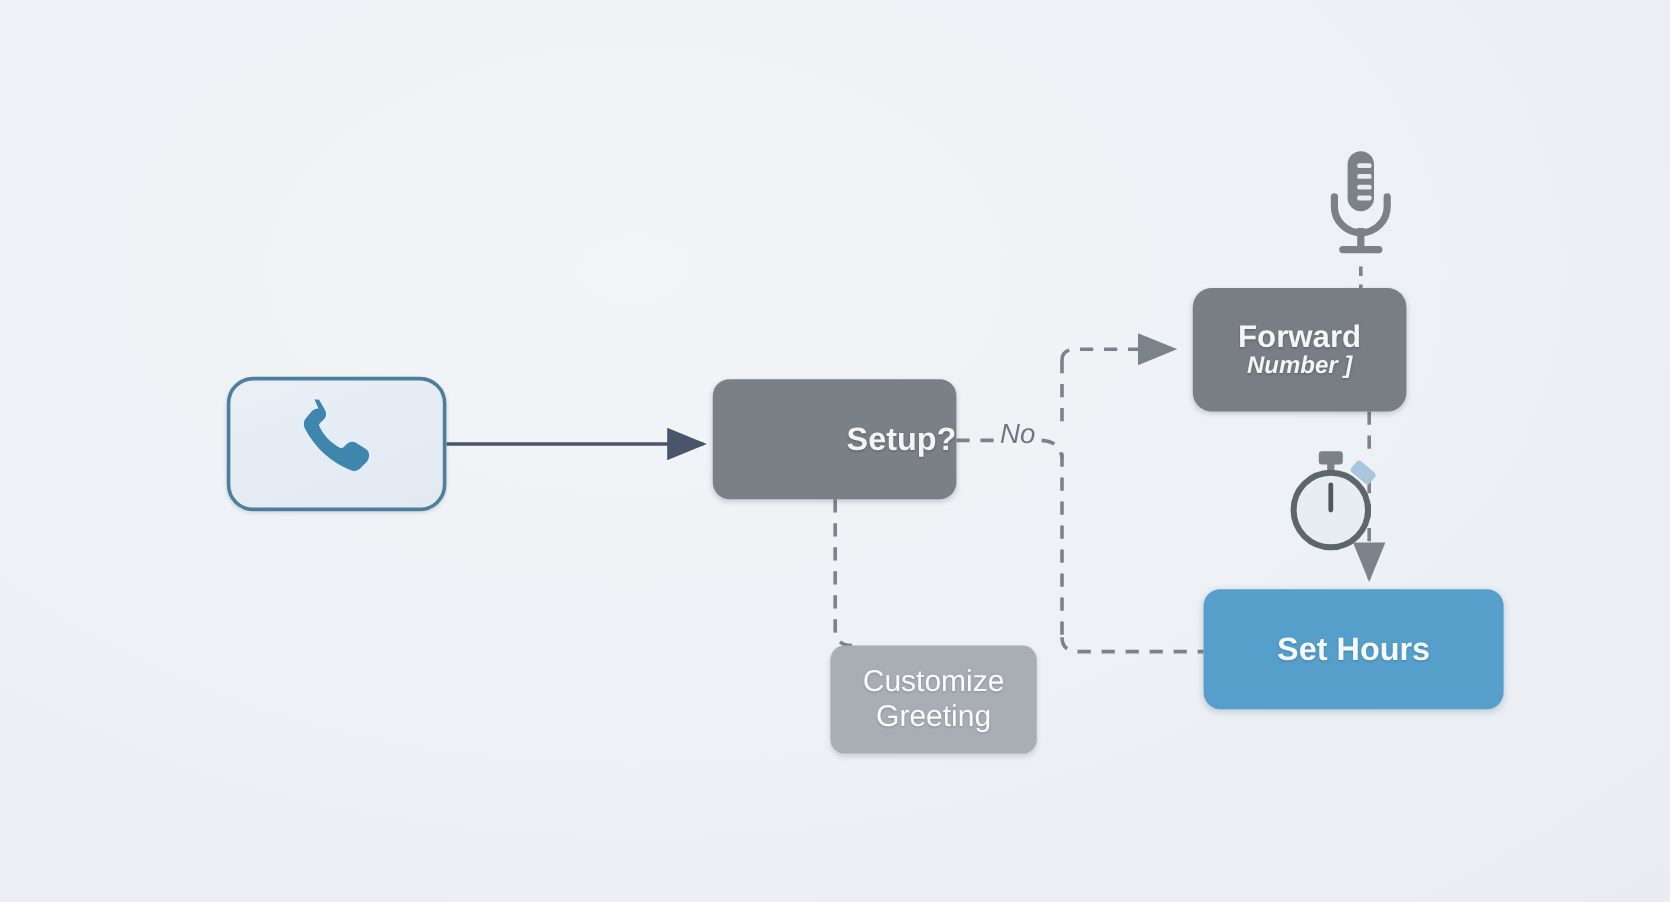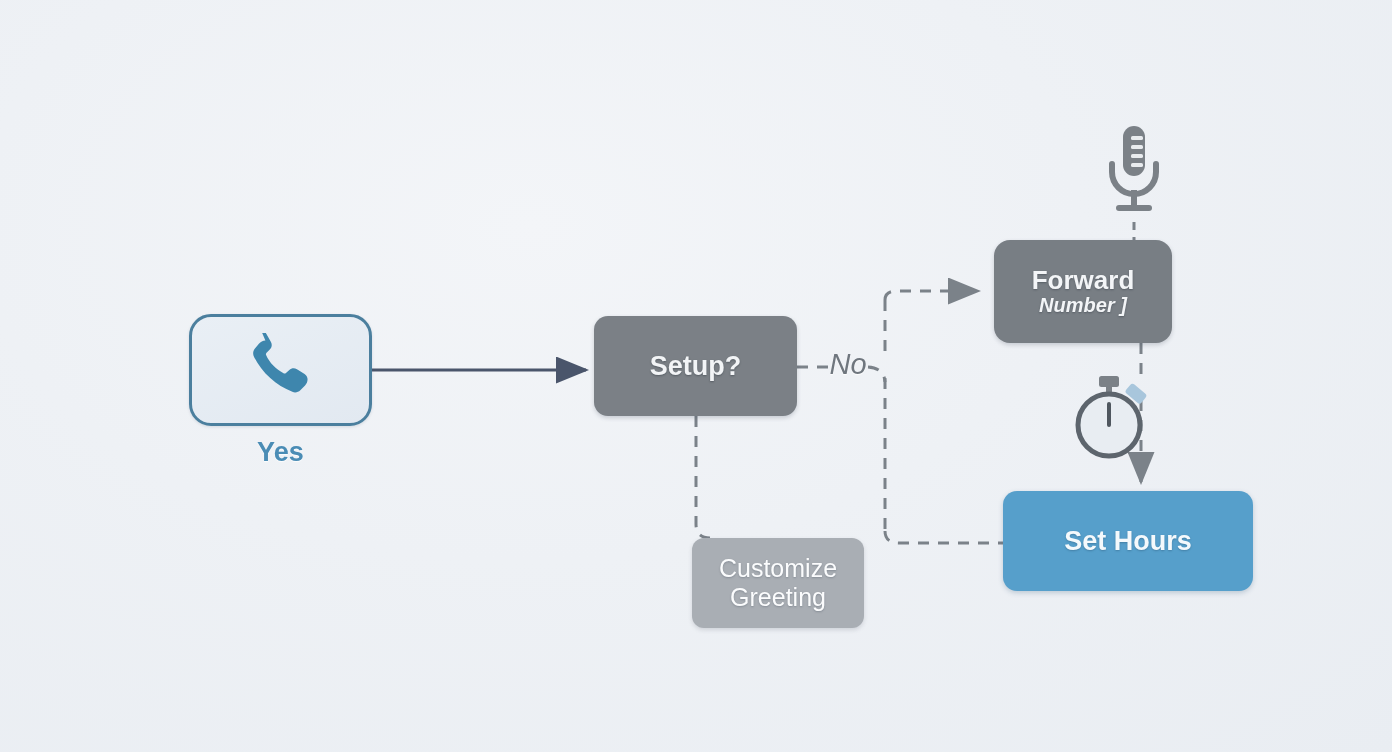--- a/index.html
+++ b/index.html
@@ -71,20 +71,21 @@
 
   
   .node-setup {
     left: 594px;
     top: 316px;
     width: 203px;
     height: 100px;
     border-radius: 14px;
     background: #7b8086;
     box-shadow: 0 2px 4px rgba(60,70,85,0.22);
+    align-items: flex-end;
   }
   .node-setup .txt {
     font-size: 27px;
     font-weight: bold;
     color: #f2f4f6;
     text-shadow: 0 1px 2px rgba(40,48,58,0.45);
   }
 
   
   .node-forward {
@@ -190,37 +191,36 @@
     <path d="M885,531 Q885,543 899,543 L1003,543" fill="none" stroke="#7b8289" stroke-width="3" stroke-dasharray="11 9"></path>
 
     <path d="M1134,222 L1134,240" fill="none" stroke="#7b8289" stroke-width="3" stroke-dasharray="8 7"></path>
 
     <path d="M1141,343 L1141,380 M1141,400 L1141,482" fill="none" stroke="#7b8289" stroke-width="3" stroke-dasharray="11 9" marker-end="url(#arrow-dash)"></path>
 
     <path d="M696,416 L696,524 Q696,538 710,538" fill="none" stroke="#7b8289" stroke-width="3" stroke-dasharray="11 9"></path>
   </svg>
 
   <div style="position:absolute;left:824px;top:348px;width:48px;text-align:center;
-              font-size:29px;font-style:italic;color:#6f767e;
+              font-size:23px;font-style:italic;color:#6f767e;
               text-shadow:0 1px 1px rgba(255,255,255,0.9);">No</div>
 
   <div class="node node-phone">
     <span class="glyph">
       <svg viewBox="0 0 64 64" width="74" height="74" xmlns="http://www.w3.org/2000/svg">
         <path d="M18.5 6.5c-2.2 0-4.2 1.1-5.6 2.8l-3.6 4.4c-1.6 2-1.8 4.8-0.6 7.1
                  3.6 6.9 8.3 13.1 14 18.2 5.6 5.1 12.1 9.1 19.1 11.9 2.4 1 5.1 0.4
                  6.9-1.4l4.1-4.1c1.6-1.6 2.4-3.8 2.1-6-0.2-1.6-1.1-3-2.5-3.9l-6.6-4.2
                  c-2.1-1.3-4.8-1.1-6.6 0.6l-2.9 2.6c-0.6 0.5-1.4 0.6-2.1 0.3
                  -3.3-1.7-6.3-3.9-8.9-6.6-2.6-2.7-4.7-5.8-6.2-9.2-0.3-0.7-0.1-1.5 0.4-2
                  l2.8-2.7c1.8-1.7 2.2-4.4 1-6.6l-3.9-6.9c-0.9-1.5-2.4-2.4-4.1-2.5
                  -0.1 0-0.2 0-0.3 0z" fill="#3e86ad"></path>
       </svg>
     </span>
   </div>
-  <div class="label-yes">Yes</div>
 
   <div class="node node-setup">
     <span class="txt">Setup?</span>
   </div>
 
   <span class="icon-float icon-mic">
     <svg viewBox="0 0 60 100" width="60" height="100" xmlns="http://www.w3.org/2000/svg">
       <rect x="19" y="2" width="22" height="50" rx="11" fill="#7b8187"></rect>
       <rect x="27" y="12" width="12" height="4" rx="1.6" fill="#e9ecef"></rect>
       <rect x="27" y="21" width="12" height="4" rx="1.6" fill="#e9ecef"></rect>

